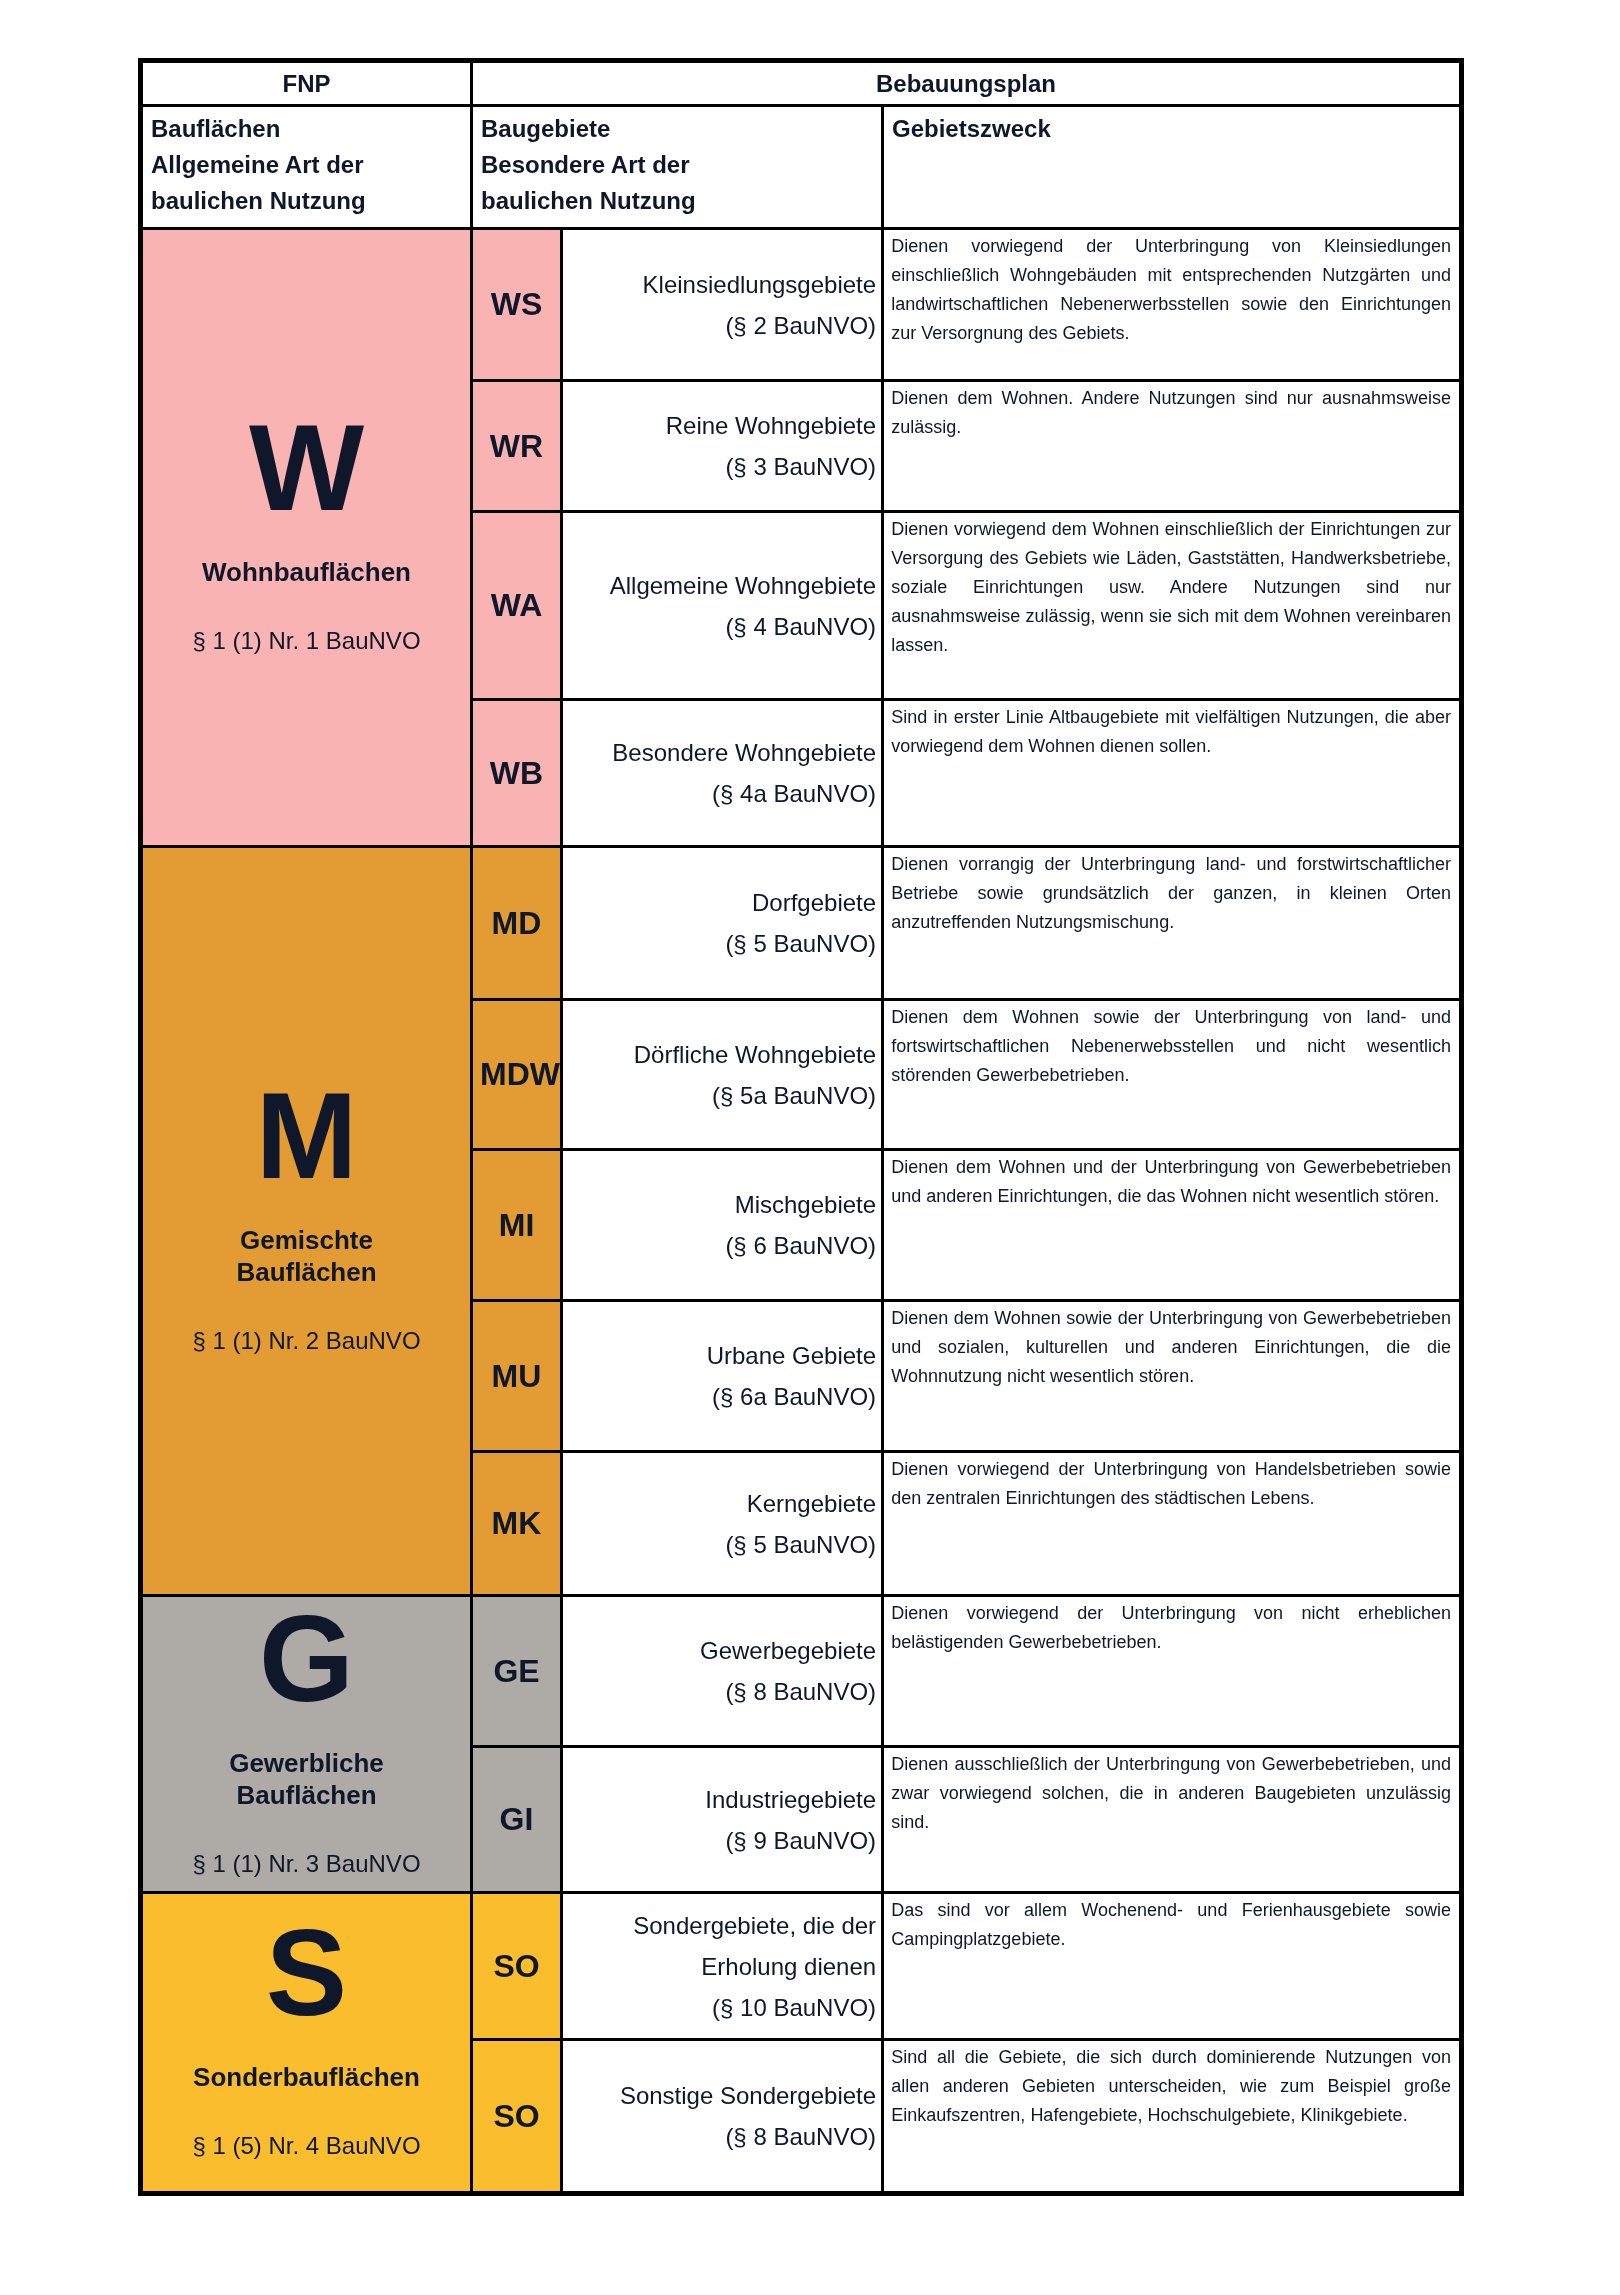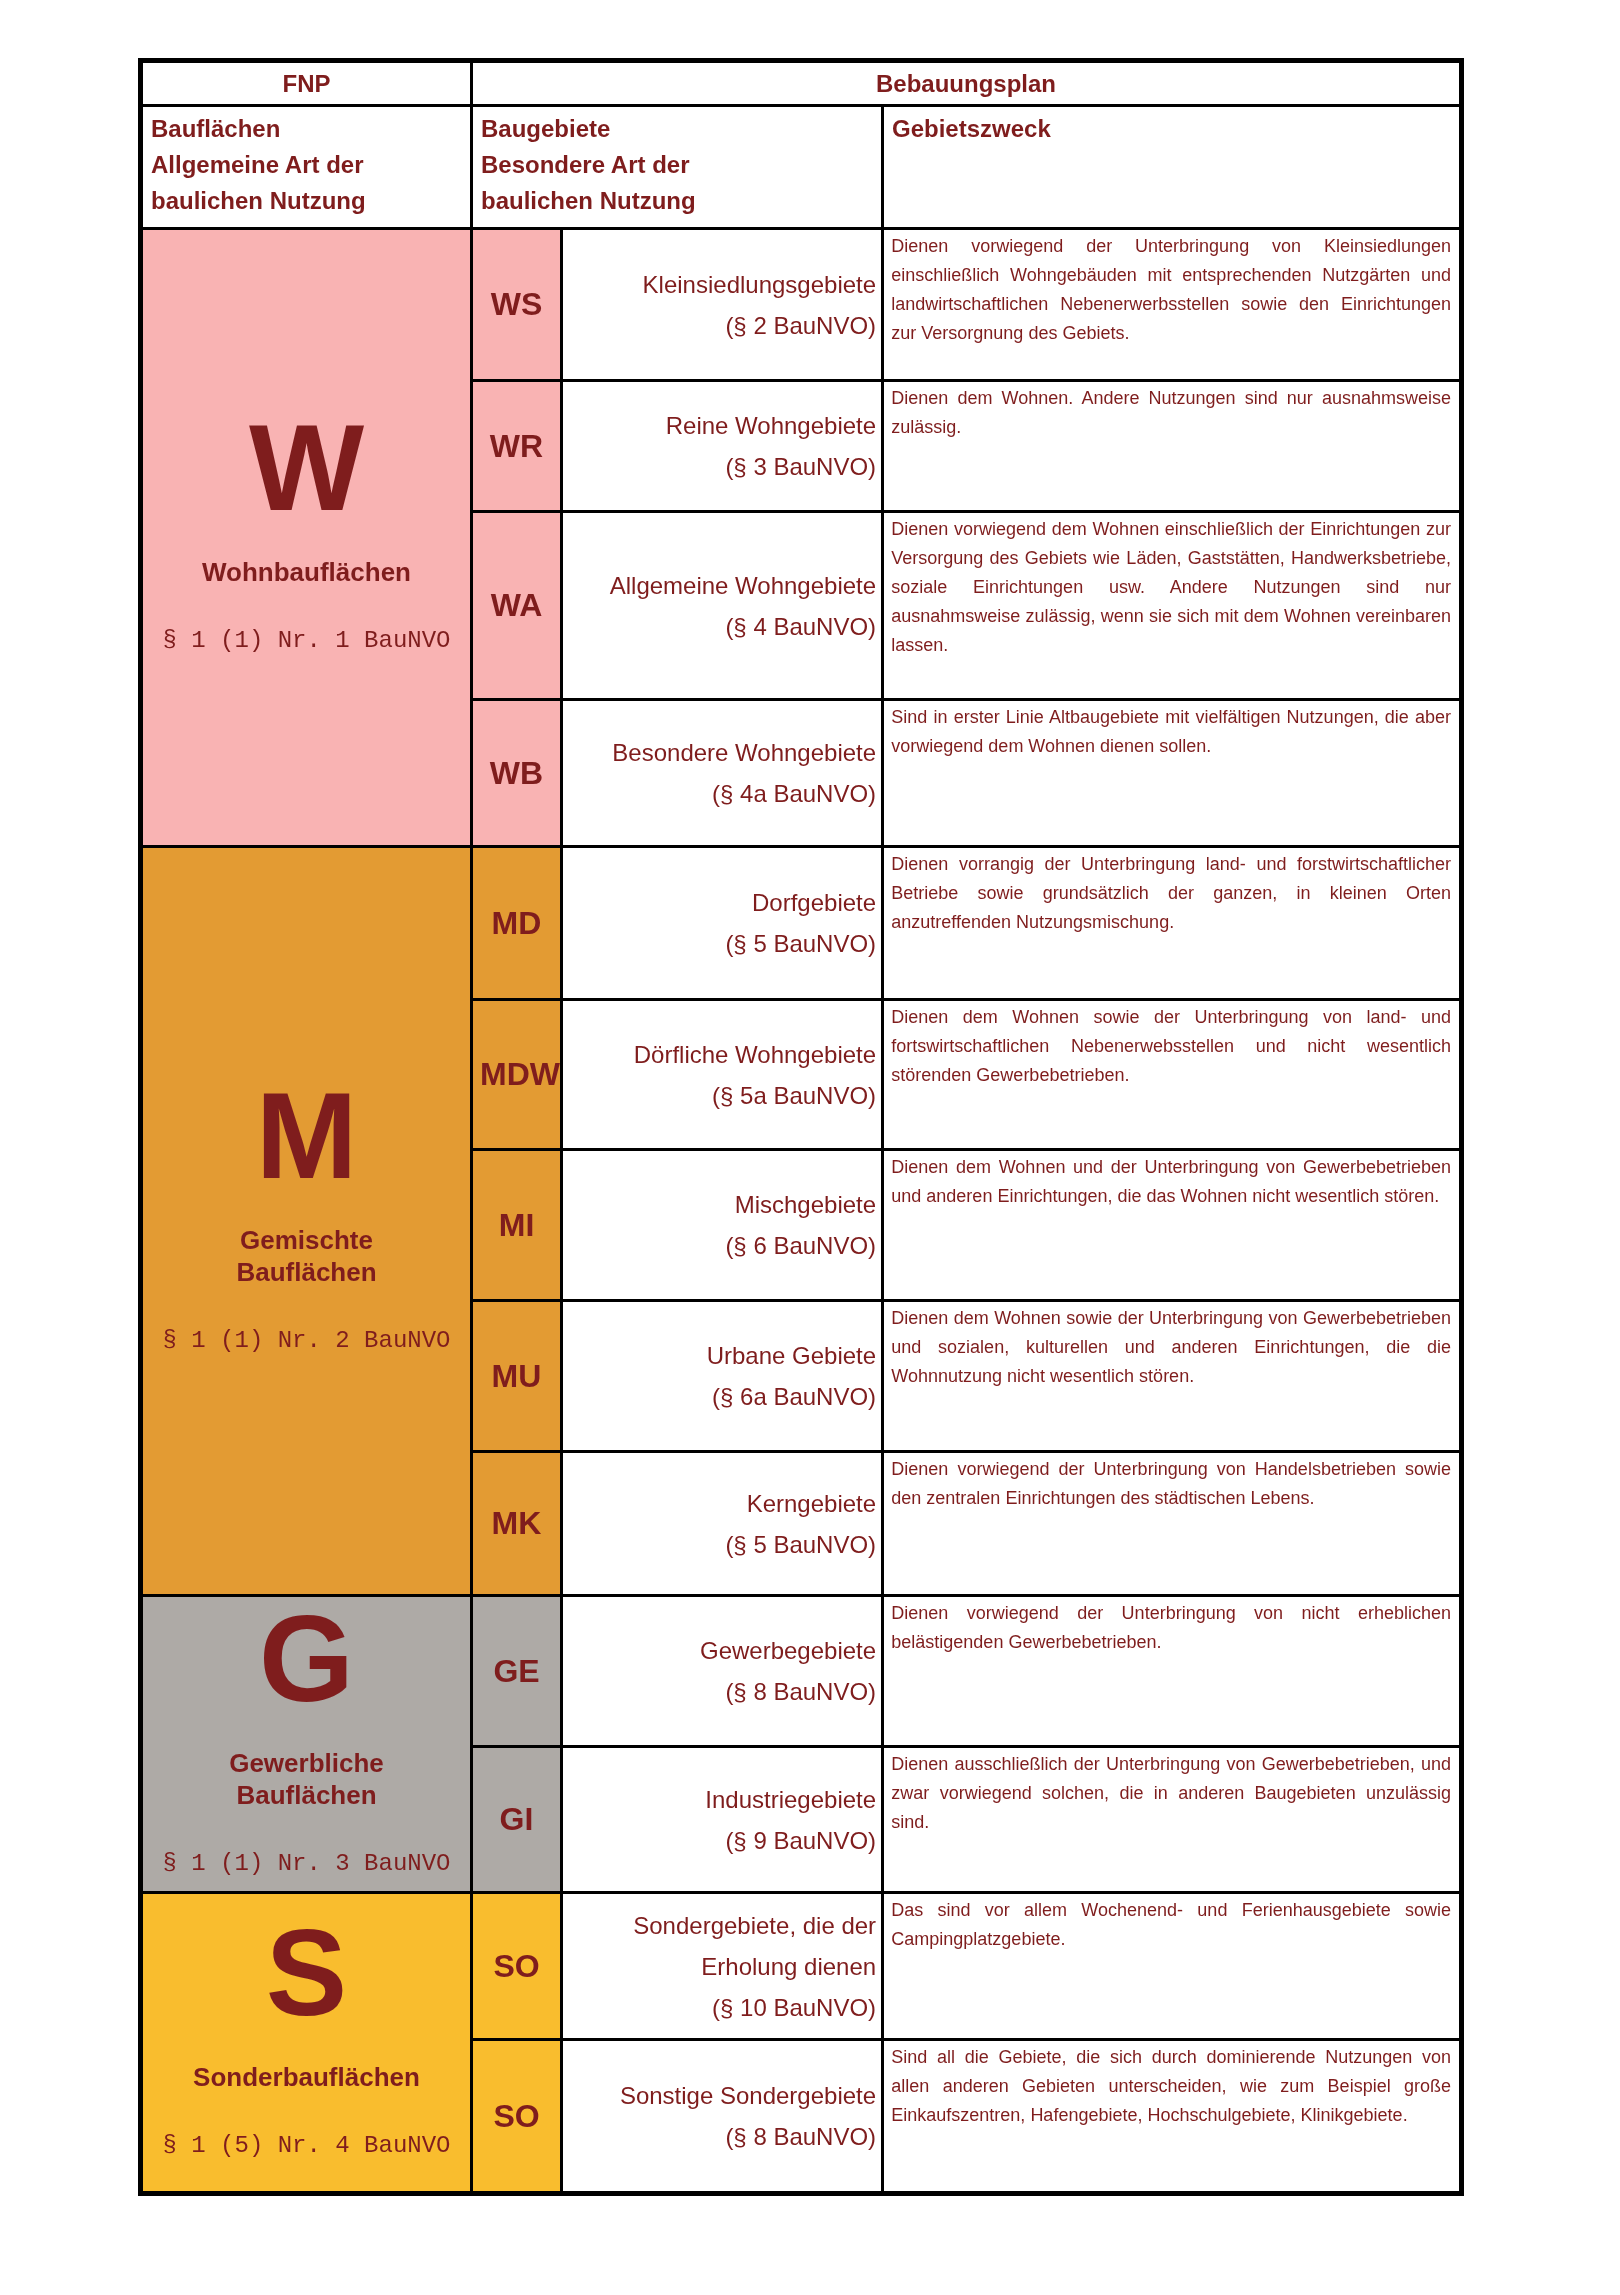--- a/index.html
+++ b/index.html
@@ -3,21 +3,21 @@
 <meta charset="utf-8">
 <title>FNP / Bebauungsplan</title>
 <style>
   html, body { margin: 0; padding: 0; background: #ffffff; }
   .sheet {
     position: relative;
     width: 1621px;
     height: 2295px;
     background: #ffffff;
     font-family: "Liberation Sans", "DejaVu Sans", sans-serif;
-    color: #7f1d1d;
+    color: #0f172a;
   }
   table.fnp-table {
     position: absolute;
     left: 138px;
     top: 58px;
     width: 1321px;
     border-collapse: collapse;
     table-layout: fixed;
     border: 5.7px solid #000;
   }
@@ -63,21 +63,20 @@
     line-height: 97px;
   }
   .gname {
     font-size: 26px;
     line-height: 32px;
     font-weight: bold;
   }
   .glaw {
     font-size: 24px;
     line-height: 28px;
-    font-family: Liberation Mono, monospace;
   }
 
   
   .code {
     font-weight: bold;
     font-size: 32px;
     text-align: center;
     vertical-align: middle;
   }
 

